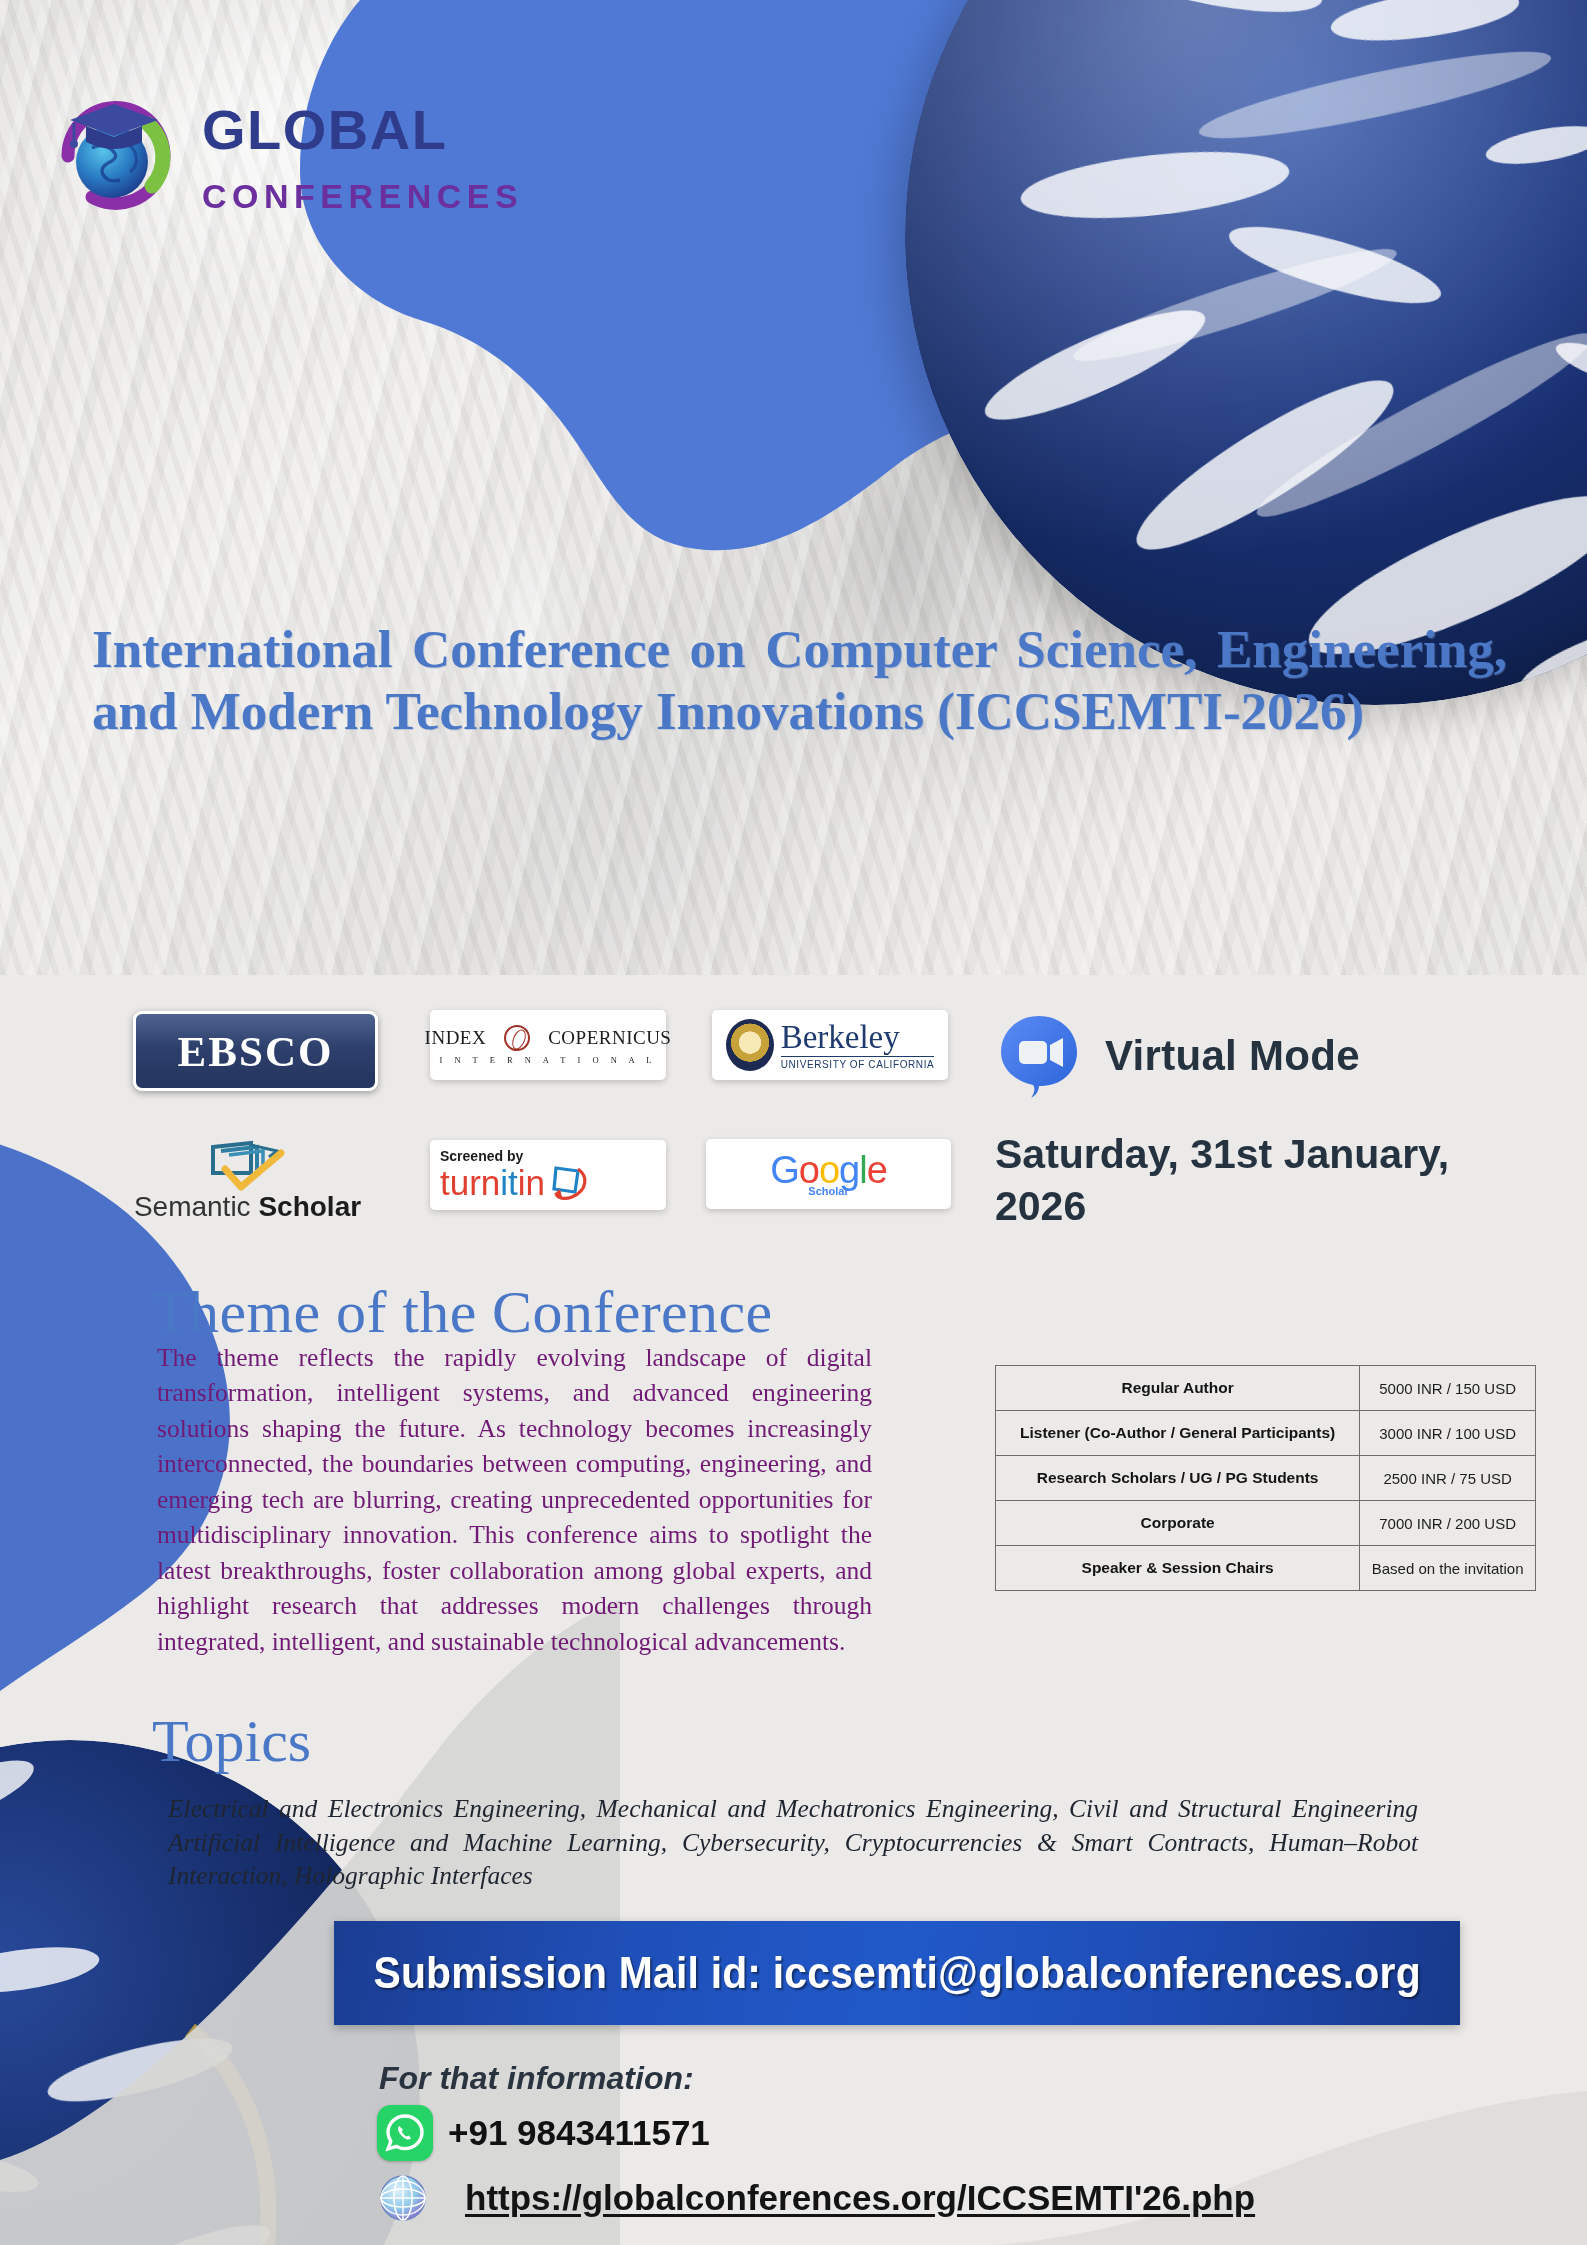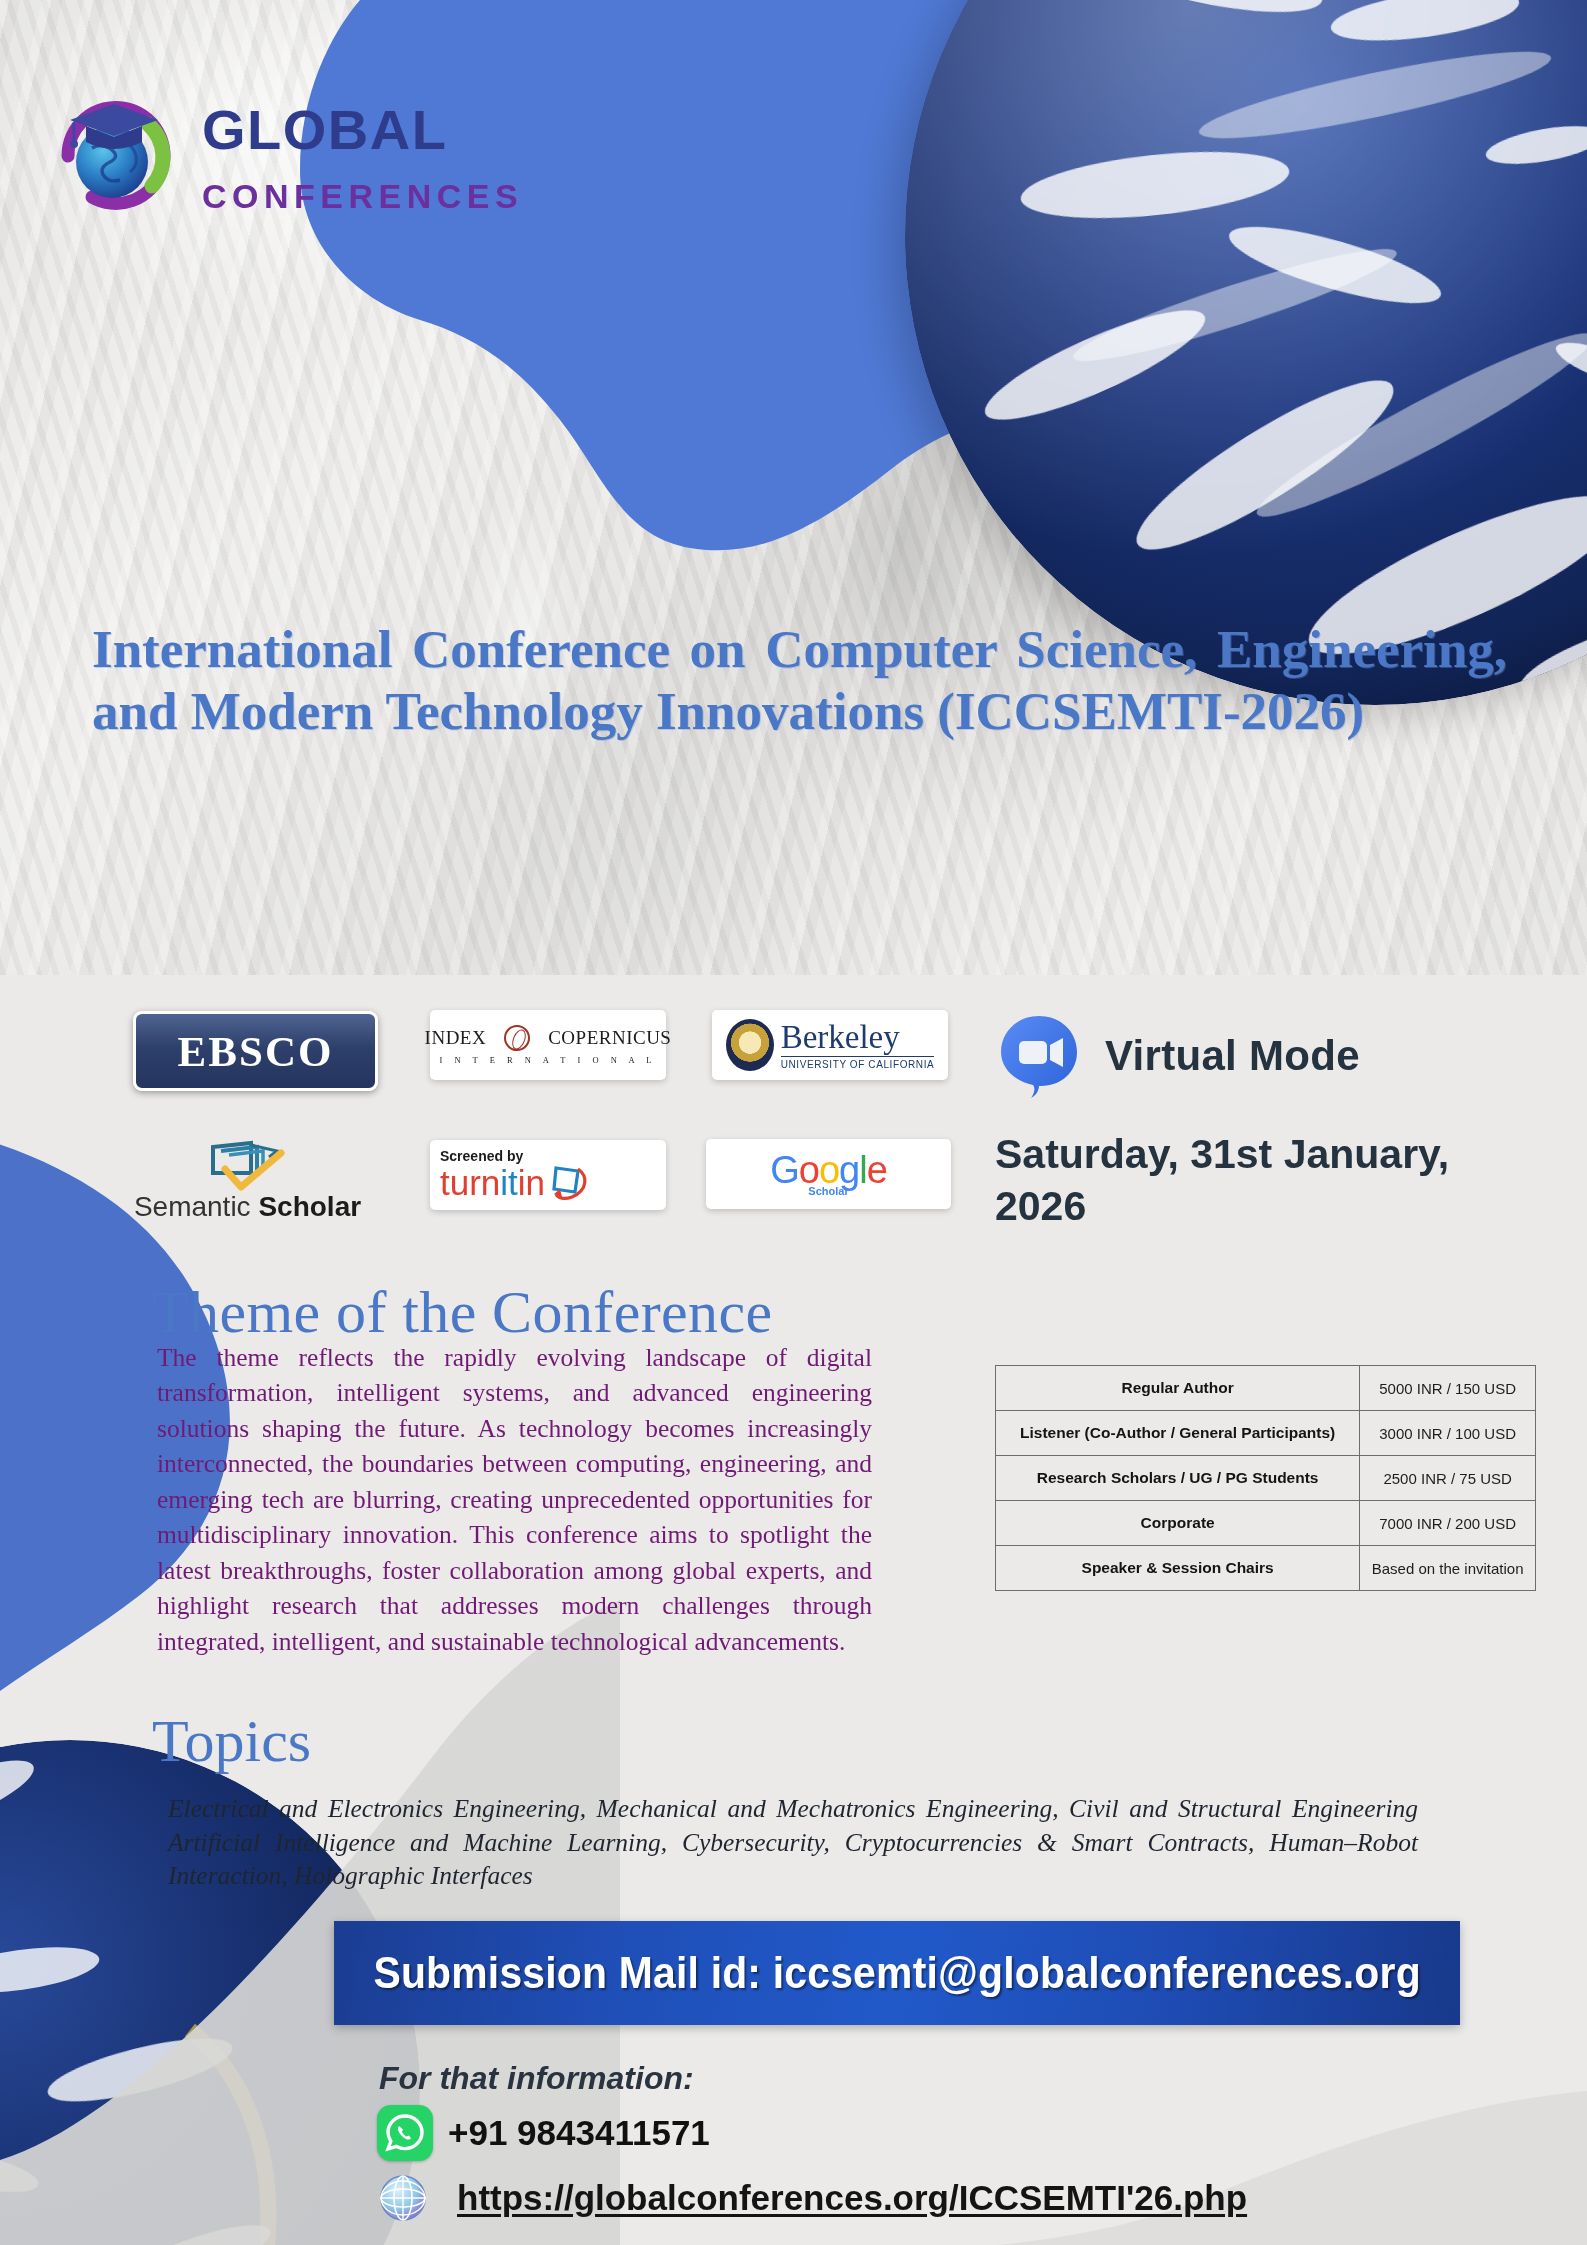--- a/index.html
+++ b/index.html
@@ -232,21 +232,21 @@
   
   .more-info {
     position:absolute; left:379px; top:2060px; z-index:7;
     font-family:"Liberation Sans", sans-serif; font-weight:700; font-style:italic;
     font-size:32px; color:#2a3440;
   }
   .wa-row { position:absolute; left:377px; top:2105px; z-index:7; display:flex; align-items:center; gap:15px; }
   .wa-icon { width:56px; height:56px; border-radius:14px; background:#25D366; position:relative; box-shadow:0 1px 3px rgba(0,0,0,.25);}
   .wa-num { font-family:"Liberation Sans",sans-serif; font-weight:700; font-size:35px; color:#111; }
 
-  .web-row { position:absolute; left:377px; top:2172px; z-index:7; display:flex; align-items:center; gap:28px;text-align:center; }
+  .web-row { position:absolute; left:377px; top:2172px; z-index:7; display:flex; align-items:center; gap:36px;text-align:center; }
   .web-icon { width:52px; height:52px; position:relative; }
   .web-url {
     font-family:"Liberation Sans",sans-serif; font-weight:700; font-size:35px;
     color:#141414; text-decoration:underline; text-underline-offset:4px;
   }
 </style>
 </head>
 <body>
 
 <div id="poster">

